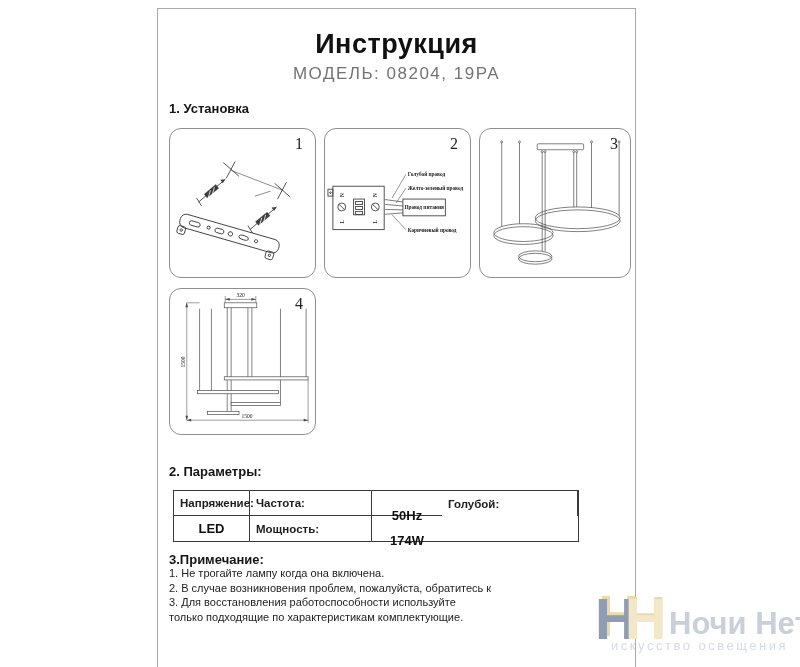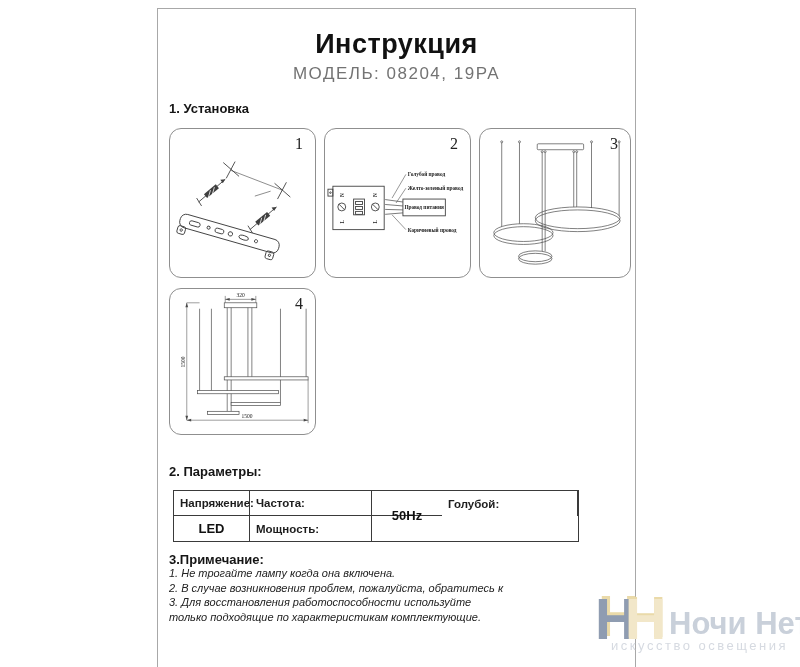--- a/index.html
+++ b/index.html
@@ -36,21 +36,21 @@
   .params-table { position:absolute; left:15px; top:481px; width:406px;
                   display:grid; grid-template-columns:76px 122px 70px 136px;
                   grid-auto-rows:25px; border:1.5px solid #3a3a3a; }
   .cell { display:flex; align-items:center; border-right:1px solid #3a3a3a;
           border-bottom:1px solid #3a3a3a; }
   .cell.last-col { border-right:none;margin-top:24px; }
   .cell.last-row { border-bottom:none; }
   .t-label { font-size:11.5px; font-weight:600; padding-left:6px; color:#1d1d1d; }
   .t-value { font-size:13px; font-weight:700; justify-content:center; color:#111; }
 
-  .notes { position:absolute; left:11px; top:557px;font-style:italic; }
+  .notes { position:absolute; left:11px; top:557px; }
   .note-line { font-size:11px; line-height:14.6px; white-space:nowrap; color:#222; }
 
   .watermark { position:absolute; left:585px; top:596px; width:215px; height:68px; pointer-events:none; }
   .wm-h { position:absolute; font-weight:700; line-height:1; }
   .wm-h1 { left:10px; top:-5px; font-size:57px;
            color:var(--wm-gray-letter,#8f9cb1);
            text-shadow:3px -3px 0 var(--wm-extrude,#eadaa9); }
   .wm-h2 { left:40px; top:-5px; font-size:57px;
            color:var(--wm-yellow-letter,#f2e7c9);
            text-shadow:0 -2px 0 var(--wm-extrude,#eadaa9); }
@@ -246,20 +246,21 @@
 
     <div class="sec-heading" id="h-params">2. Параметры:</div>
 
     <div class="params-table">
       <div class="cell t-label">Напряжение:</div>
       <div class="cell t-label">Частота:</div>
       <div class="cell t-value last-col">50Hz</div>
       <div class="cell t-label last-row">Голубой:</div>
       <div class="cell t-value last-row">LED</div>
       <div class="cell t-label last-row">Мощность:</div>
+      <div class="cell t-value last-col last-row">174W</div>
     </div>
 
     <div class="sec-heading" id="h-notes">3.Примечание:</div>
 
     <div class="notes">
       <div class="note-line">1. Не трогайте лампу когда она включена.</div>
       <div class="note-line">2. В случае возникновения проблем, пожалуйста, обратитесь к</div>
       <div class="note-line">3. Для восстановления работоспособности используйте</div>
       <div class="note-line">только подходящие по характеристикам комплектующие.</div>
     </div>

